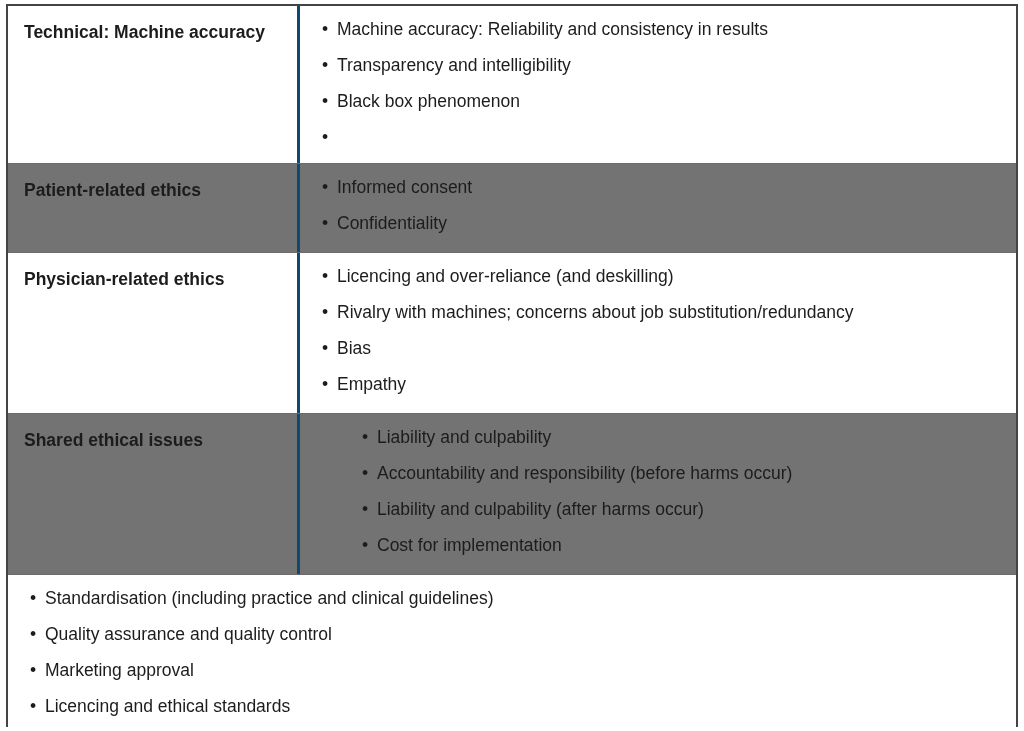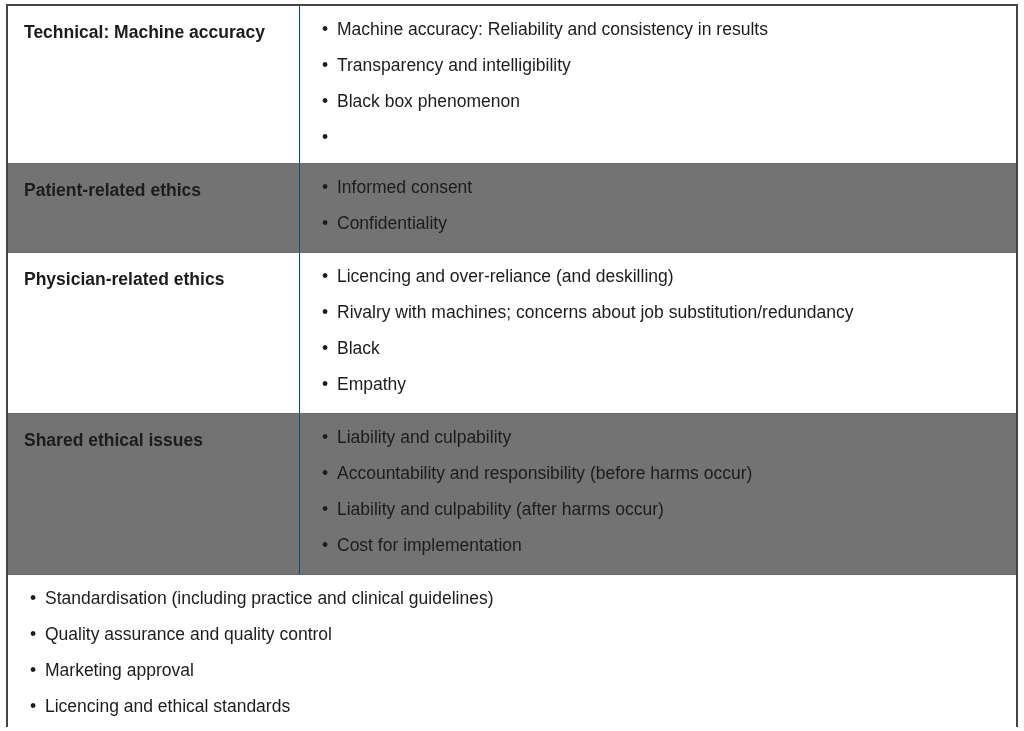--- a/index.html
+++ b/index.html
@@ -35,21 +35,21 @@
   }
   .row.shaded {
     background: #737373;
   }
   .cell {
     box-sizing: border-box;
   }
   .category-cell {
     width: 292px;
     flex: 0 0 292px;
-    border-right: 1px solid #0c4a6e;
+    border-right: 3px solid #0c4a6e;
     padding: 11px 10px 8px 16px;
   }
   .category-label {
     font-weight: bold;
     font-size: 17.5px;
     line-height: 30px;
     letter-spacing: 0px;
   }
   .items-cell {
     flex: 1 1 auto;
@@ -112,29 +112,29 @@
           <div class="bullet-item">
             <span class="bullet">•</span>
             <span>Licencing and over-reliance (and deskilling)</span>
           </div>
           <div class="bullet-item">
             <span class="bullet">•</span>
             <span>Rivalry with machines; concerns about job substitution/redundancy</span>
           </div>
           <div class="bullet-item">
             <span class="bullet">•</span>
-            <span>Black</span>
+            <span>Bias</span>
           </div>
           <div class="bullet-item">
             <span class="bullet">•</span>
             <span>Empathy</span>
           </div>
         </div>
       </div>
-      <div class="row shaded" style="min-height: 160px;">
+      <div class="row shaded" style="min-height: 160px; gap: 40px;">
         <div class="cell category-cell"><span class="category-label">Shared ethical issues</span></div>
         <div class="cell items-cell">
           <div class="bullet-item">
             <span class="bullet">•</span>
             <span>Liability and culpability</span>
           </div>
           <div class="bullet-item">
             <span class="bullet">•</span>
             <span>Accountability and responsibility (before harms occur)</span>
           </div>

